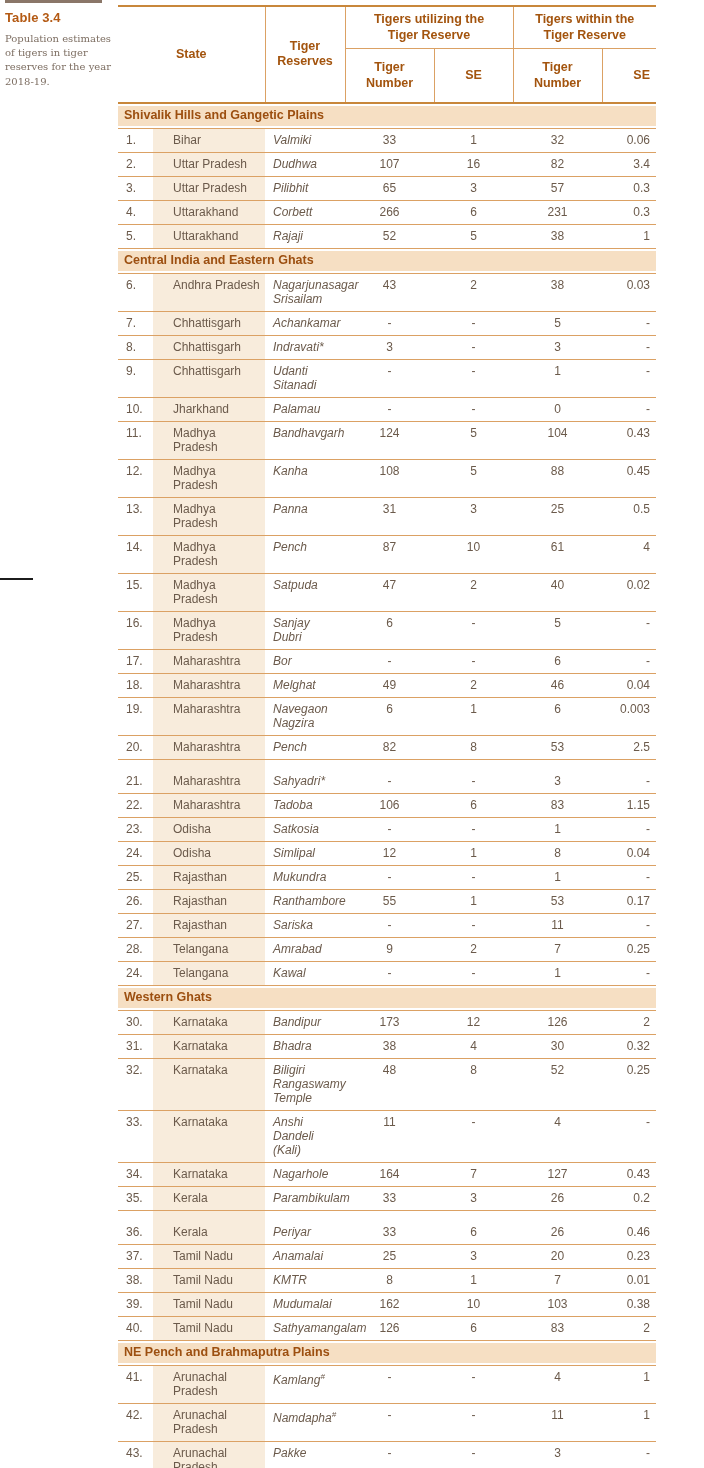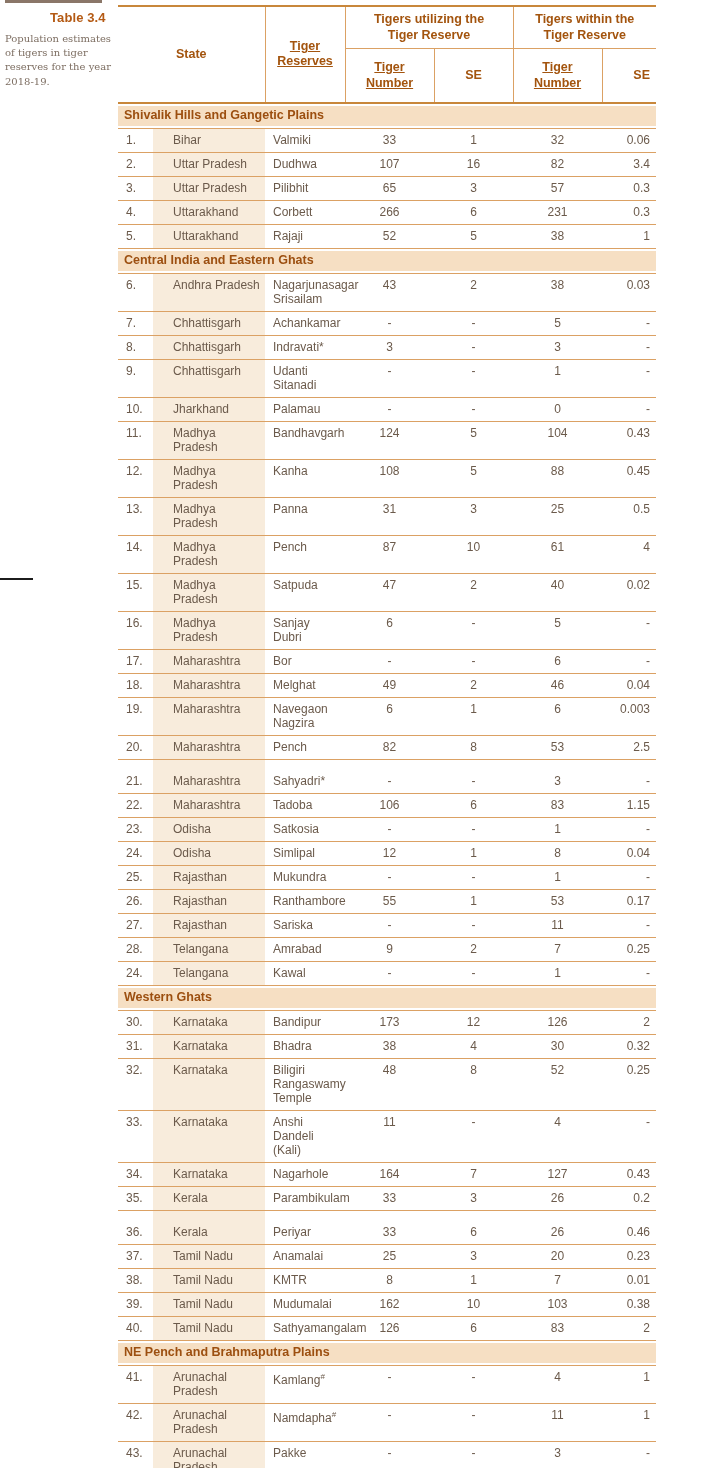--- a/index.html
+++ b/index.html
@@ -6,21 +6,21 @@
   html,body { background:#ffffff; }
   .page {
     position:relative; width:704px; height:1468px; overflow:hidden;
     background:#fff; font-family:"Liberation Sans", sans-serif;
   }
   
   .sidebar { position:absolute; left:5px; top:0; width:106px; }
   .sidebar-rule { width:97px; height:3px; background:var(--sidebar_rule,#8a7668); margin-bottom:7px; }
   .table-label {
     font-size:13px; font-weight:bold; color:var(--label_text,#b45a14);
-    font-family:"Liberation Sans", sans-serif; margin-bottom:7px; letter-spacing:.1px;margin-left:45px;
+    font-family:"Liberation Sans", sans-serif; margin-bottom:7px; letter-spacing:.1px;
   }
   .table-caption {
     font-family:"DejaVu Serif", serif; font-size:10px; line-height:1.42;
     color:var(--caption_text,#7d6e62);
   }
   .page-mark { position:absolute; left:0; top:578px; width:33px; height:2px; background:var(--page_mark,#1c1c1c); }
 
   
   .content { margin-left:118px; width:538px; padding-top:5px; }
 
@@ -36,32 +36,32 @@
     font-size:12.5px; font-weight:bold; color:var(--header_text,#a3540e);
     text-align:center; vertical-align:middle; line-height:1.25;
     border-bottom:2px solid var(--line_strong,#c8873b); padding:4px 3px;
   }
   thead tr.grp th.group { border-bottom:1px solid var(--line,#dba164); padding:5px 3px; height:35px; }
   thead th.reserve-h { border-left:1px solid var(--line,#dba164); border-right:1px solid var(--line,#dba164); }
   thead th.group1 { border-right:1px solid var(--line,#dba164); }
   thead tr.sub th { height:54px; }
   thead tr.sub th + th { border-left:1px solid var(--line,#dba164); }
   thead th .wrapcap { display:inline-block; max-width:112px; }
-  thead th .wrapnarrow { display:inline-block; max-width:56px;text-decoration:underline; }
+  thead th .wrapnarrow { display:inline-block; max-width:56px; }
   thead th.reserve-h .wrapnarrow { max-width:62px; }
   thead th.se2-h { text-align:right; padding-right:6px; }
 
   tbody td {
     border-bottom:1px solid var(--line,#dba164);
     padding:4px 4px 5px 4px; vertical-align:top; line-height:14px;
   }
   tbody tr:last-child td { border-bottom:2px solid var(--line_strong,#c8873b); }
   td.sno   { padding-left:8px; }
   td.state { background:var(--state_bg,#f8ecdc); padding-left:20px; }
-  td.reserve { padding-left:8px; }
+  td.reserve { padding-left:8px;font-style:italic; }
   td.n     { text-align:center; }
   td.se1   { text-align:center; }
   td.se2   { text-align:right; padding-right:6px; }
   td.reserve sup { font-size:8px; }
   tr.page-gap td { padding-top:14px; }
 
   td.section-cell { padding:2px 0; background:#fff;margin-top:22px; }
   .band {
     background:var(--section_bg,#f6dfc3); color:var(--section_text,#9c4f10);
     font-weight:bold; font-size:12.5px; padding:2px 6px 3px 6px; line-height:15px;

